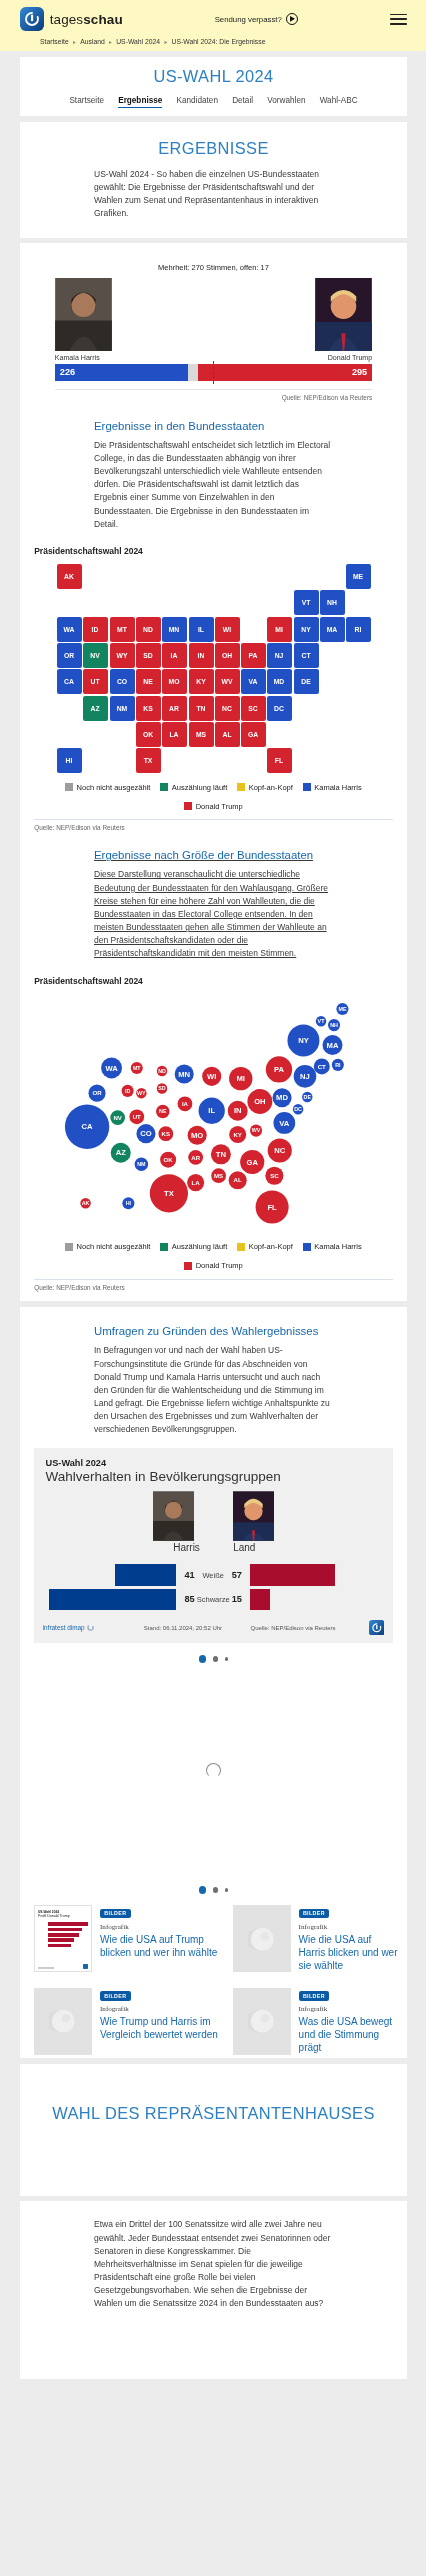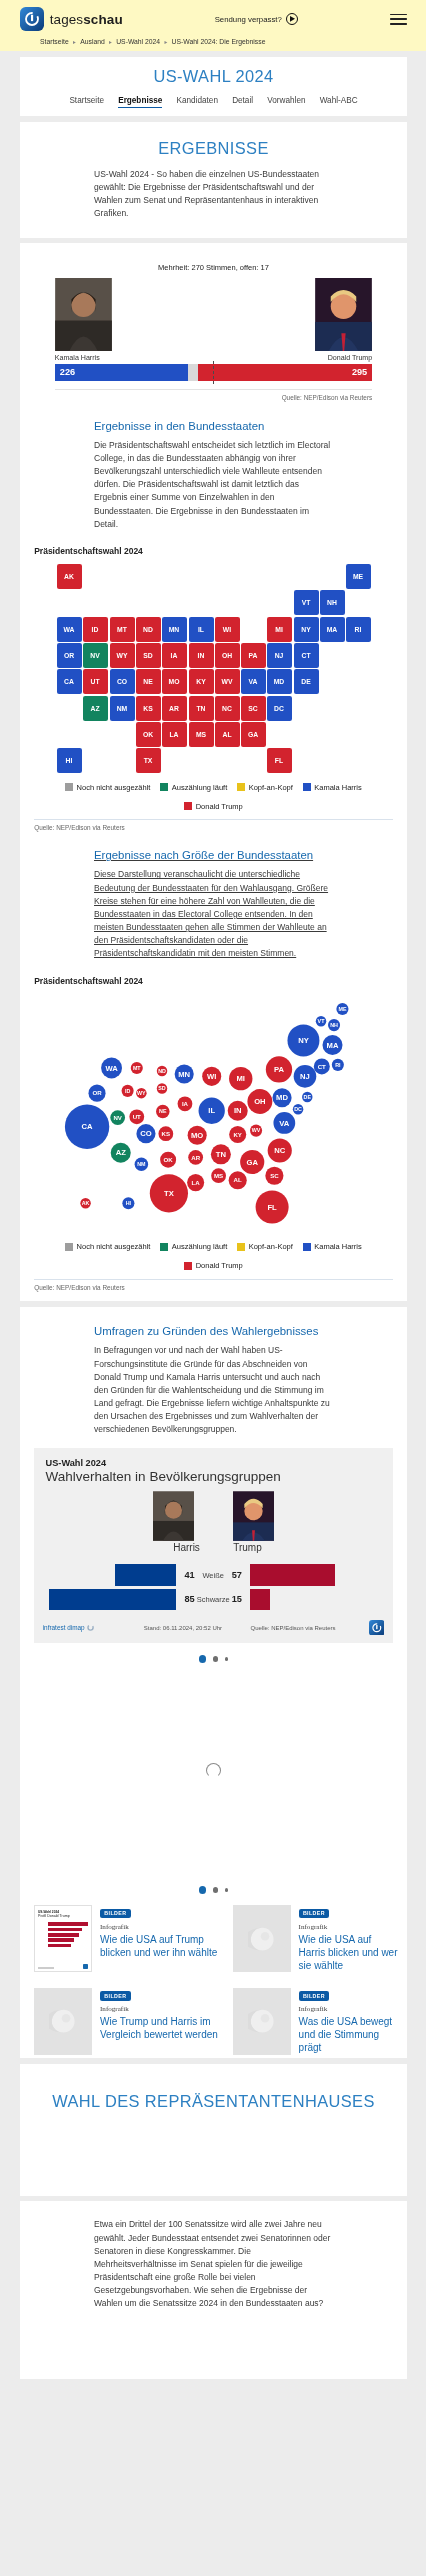--- a/index.html
+++ b/index.html
@@ -108,21 +108,21 @@
   .tc-bar { height:3.6px; background:#b01030; margin:1.8px 0 1.8px 10px; }
   .tc-foot { position:absolute; bottom:2.8px; left:2.8px; right:2.8px; display:flex; justify-content:space-between; align-items:flex-end; }
   .tc-foot i { display:block; width:15.6px; height:1.4px; background:#ccc; }
   .tc-sq { width:5px; height:5px; background:#1668ad; border-radius:0.7px; }
   .tz-body { cursor:pointer; }
   .badge { display:inline-block; background:#0b5aa5; color:#fff; font-size:5.3px; font-weight:bold; letter-spacing:0.4px; padding:1.8px 4.3px; border-radius:2.1px; }
   .tz-kicker { font-size:7.1px; color:#444; margin:4.3px 0 2.1px;font-family:Liberation Serif, serif; }
   .tz-title { font-size:10px; color:#1668ad; line-height:1.3; }
 
   
-  .section-card { min-height:132px; padding-top:28px; }
+  .section-card { min-height:132px; padding-top:40px; }
   .senat-results { padding-bottom:68px; }
 </style>
 </head>
 <body>
 
 <div class="page">
 
   <header>
     <div class="hrow">
       <div class="brand">
@@ -558,21 +558,21 @@
         </svg>
         <span class="cb-name" style="left:139px;">Harris</span>
         <svg class="cb-photo" style="left:199px;" viewBox="0 0 58 70">
           <rect width="58" height="70" fill="#27152a"></rect>
             <rect y="44" width="58" height="26" fill="#1c2c52"></rect>
           <circle cx="29" cy="28" r="13" fill="#e0956b"></circle>
             <path d="M13 70 Q29 46 45 70 Z" fill="#223561"></path>
           <path d="M27 55 L31 55 L30 70 L28 70 Z" fill="#c32035"></path>
           <path d="M16 24 Q29 9 42 24 L42 18 Q29 3 16 18 Z" fill="#e9c982"></path>
         </svg>
-        <span class="cb-name" style="left:199px;">Trump</span>
+        <span class="cb-name" style="left:199px;">Land</span>
       </div>
       <div class="demo-rows" id="demo-rows">
           <div class="demo-row">
             <div class="demo-left">
               <div class="demo-bar" style="width: 61px; background: rgb(0, 61, 143);"></div>
             </div>
             <div class="demo-mid">
               <span class="hnum">41</span>
               <span class="grp">Weiße</span>
               <span class="tnum">57</span>

